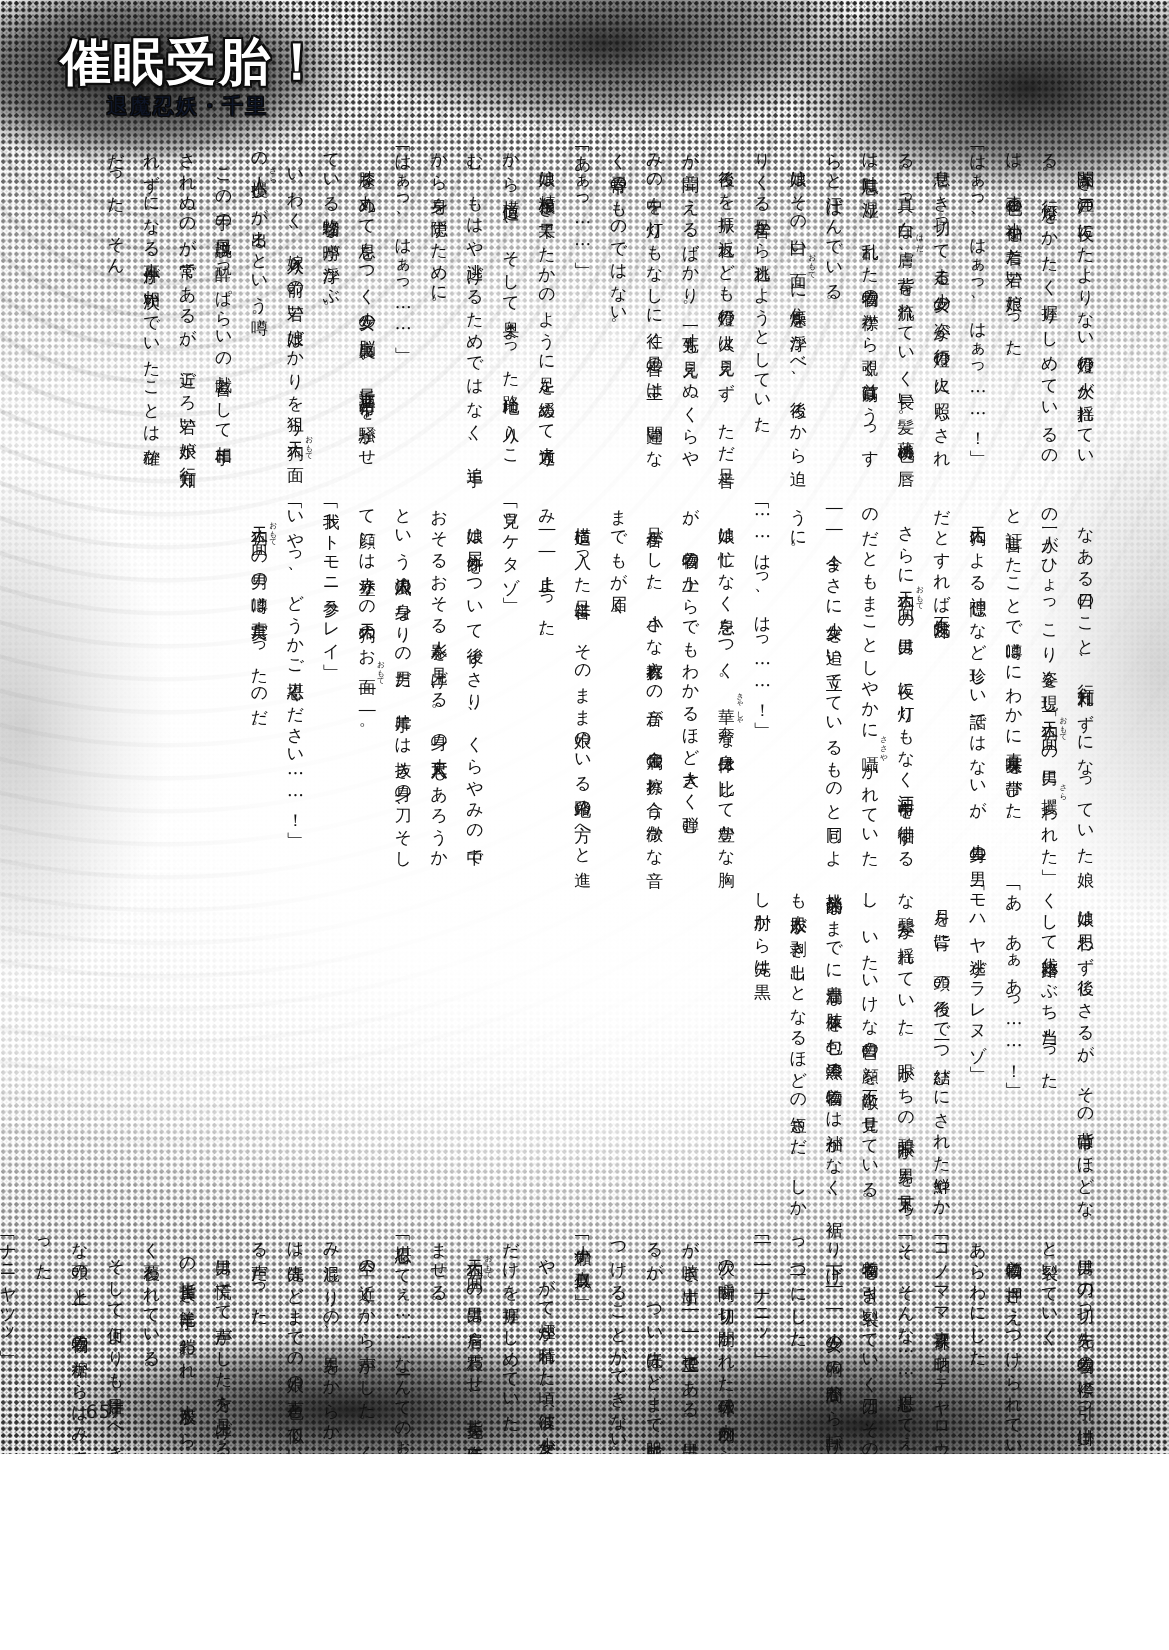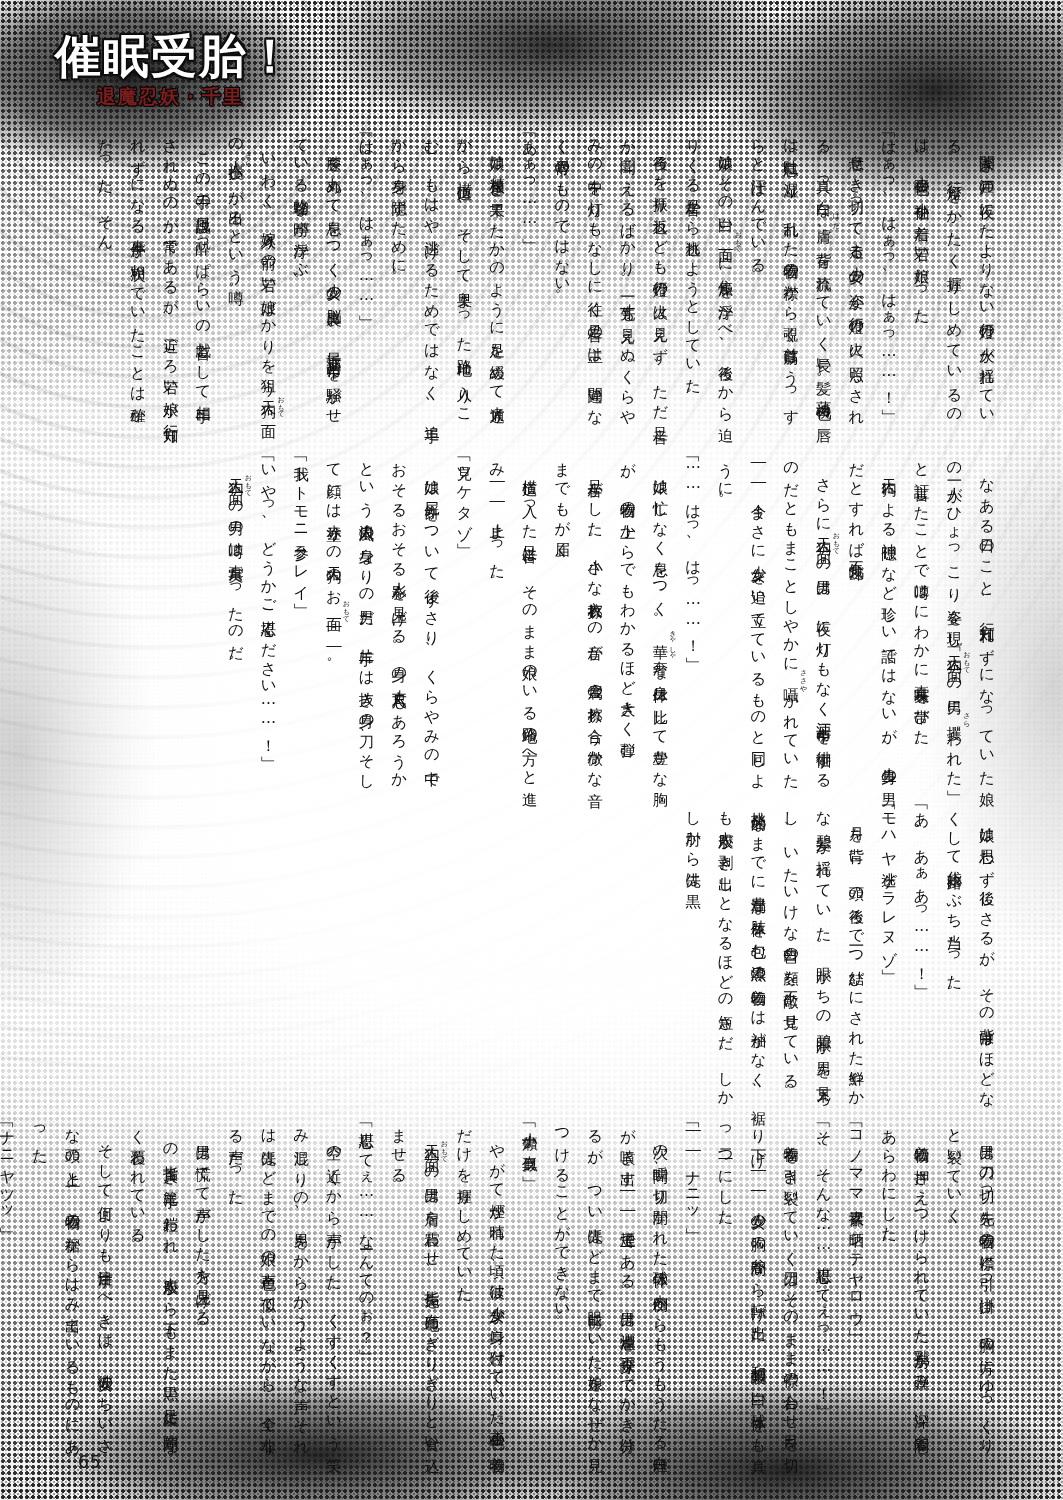--- a/index.html
+++ b/index.html
@@ -3,21 +3,21 @@
 <meta charset="utf-8">
 <title>催眠受胎！ p.73</title>
 <style>
   html,body{margin:0;padding:0;background:#ffffff;}
   body{
     font-family:"DejaVu Serif","Liberation Serif",serif;
   }
   #page{
     position:relative;
     width:1063px;
-    height:1500px;
+    height:1322px;
     overflow:hidden;
     background:#f2f2f2;
   }
 
   
   .bg-layer{position:absolute;inset:0;}
 
   #bg-base{
     background:
       radial-gradient(ellipse 58% 34% at 50% 17%, #ffffff 0%, #fdfdfd 34%, #e8e8e8 56%, #cfcfcf 74%, #a9a9a9 100%),
@@ -92,24 +92,24 @@
       0 0 1px #000, 0 0 2px #000,
       -2px 0 0 #111, 2px 0 0 #111, 0 -2px 0 #111, 0 2px 0 #111,
       -2px -2px 0 #111, 2px -2px 0 #111, -2px 2px 0 #111, 2px 2px 0 #111,
       3px 3px 5px rgba(0,0,0,.55);
     white-space:nowrap;
   }
   #title-sub{
     position:absolute;
     left:42px; top:62px;
     font-family:"DejaVu Serif","Liberation Serif",serif;
-    font-weight:700;
+    font-weight:400;
     font-size:19px;
     letter-spacing:2px;
-    color:#7f1d1d;
+    color:#0f172a;
     text-shadow:
       -1px 0 0 #0a0a0a, 1px 0 0 #0a0a0a, 0 -1px 0 #0a0a0a, 0 1px 0 #0a0a0a,
       -1px -1px 0 #0a0a0a, 1px -1px 0 #0a0a0a, -1px 1px 0 #0a0a0a, 1px 1px 0 #0a0a0a,
       2px 2px 4px rgba(0,0,0,.6);
     white-space:nowrap;
   }
 
   
   #text-area{
     position:absolute;

